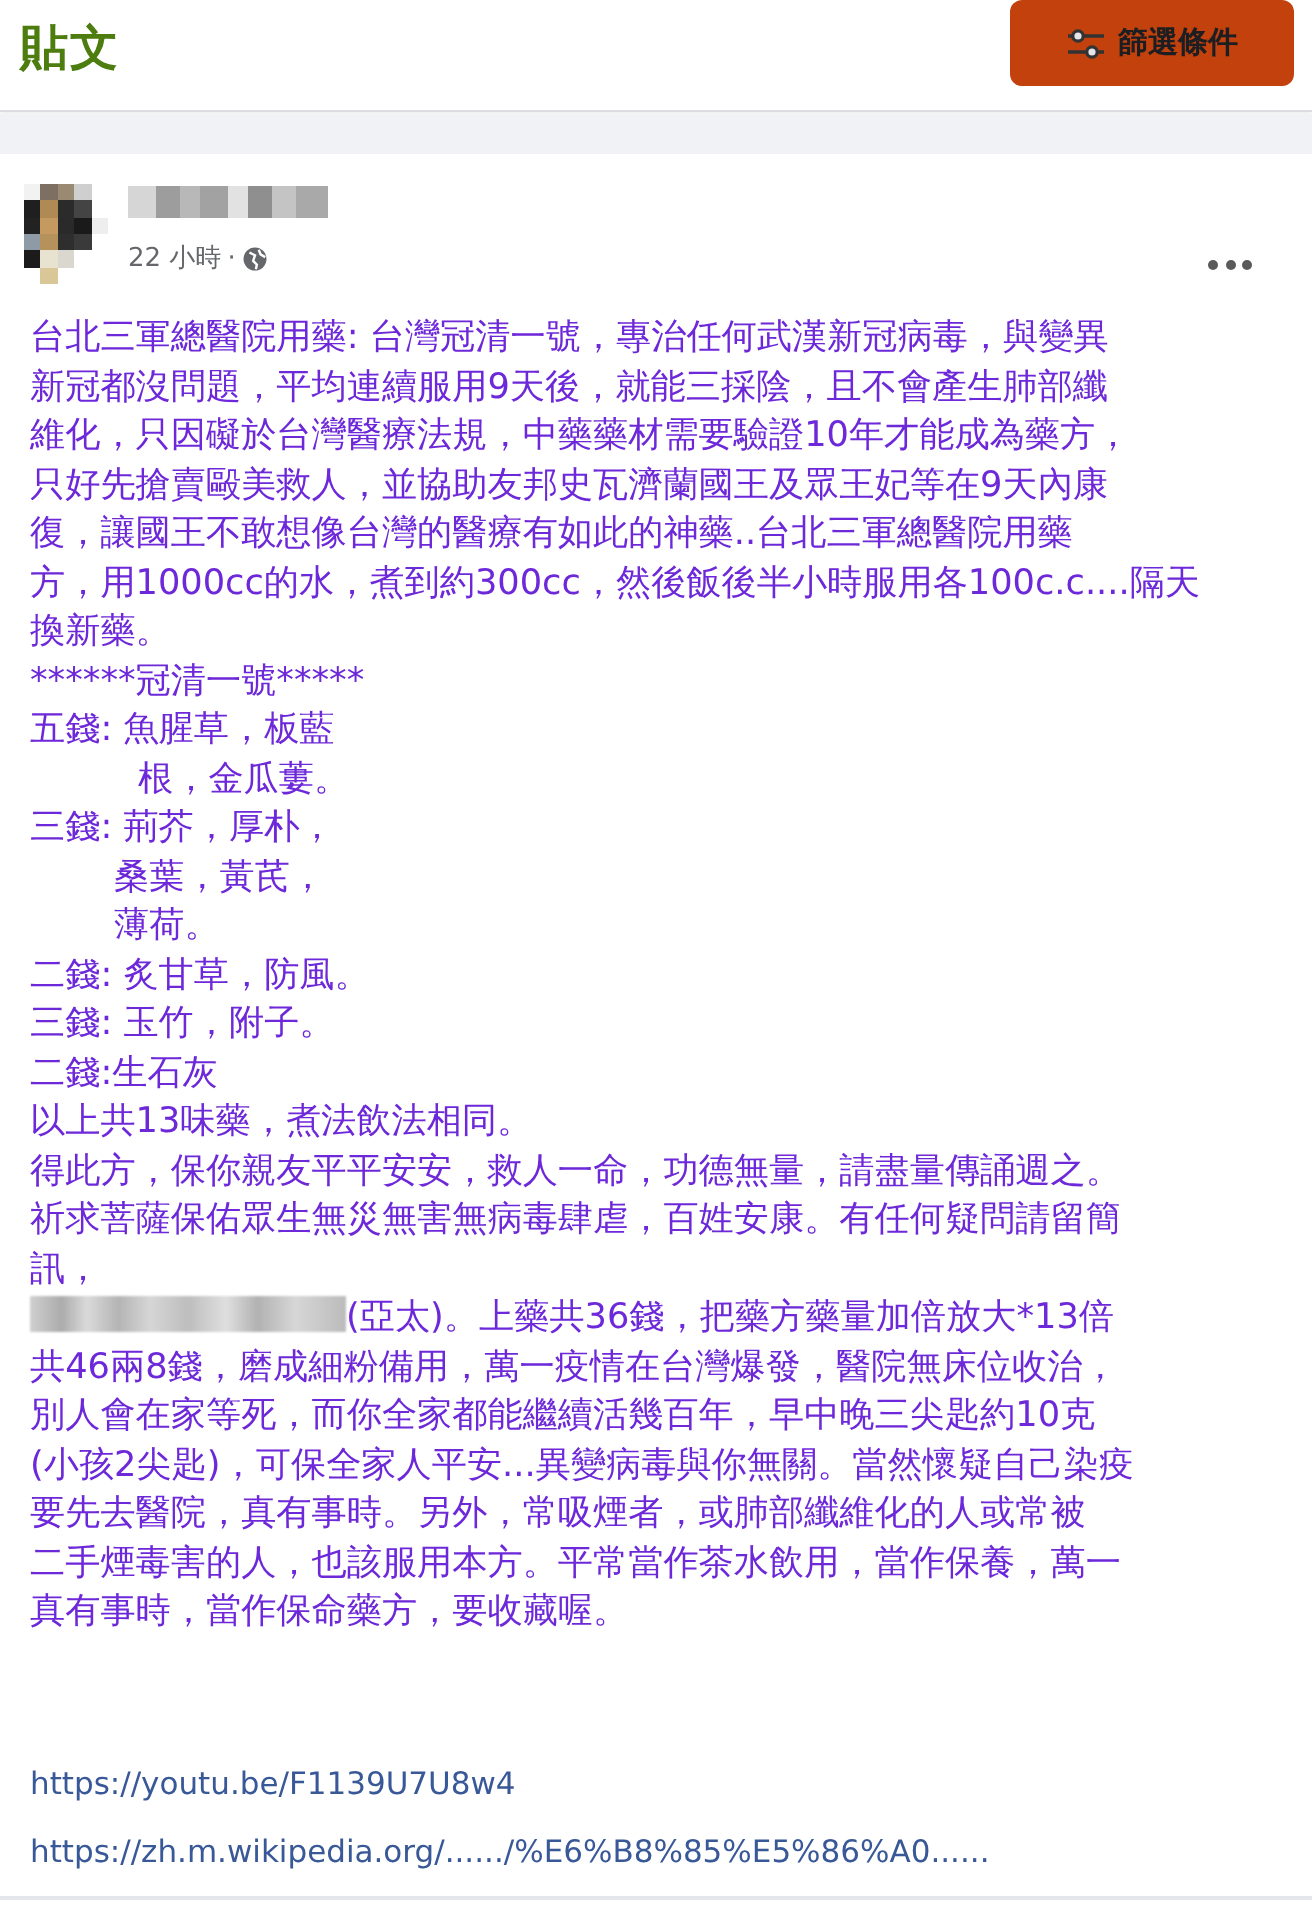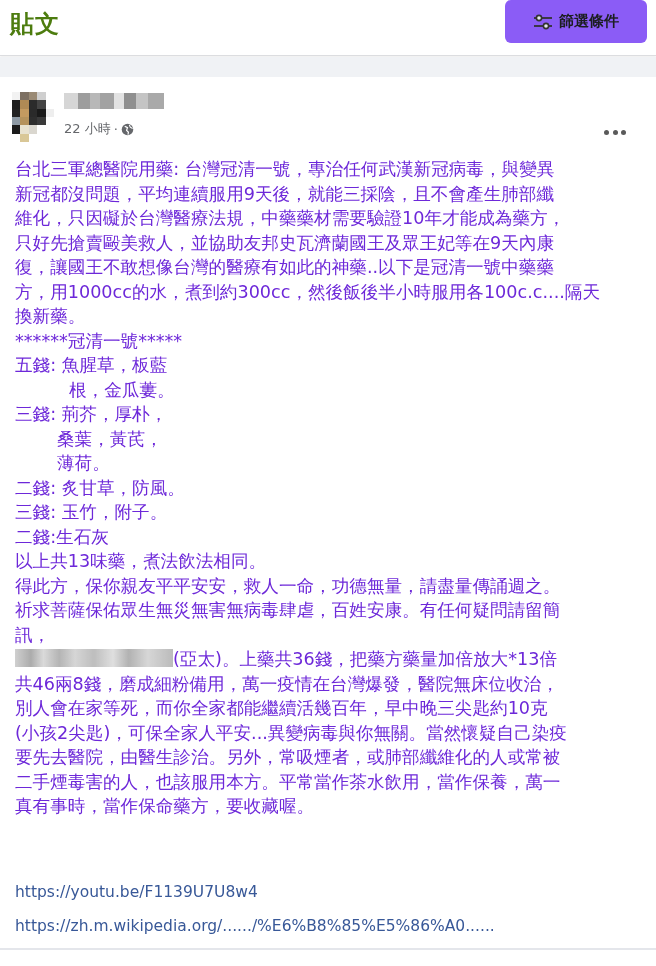--- a/index.html
+++ b/index.html
@@ -15,21 +15,21 @@
       border-bottom: 1px solid #dcdde0;
       box-shadow: 0 1px 2px rgba(0,0,0,0.08);
     }
     .page-title {
       position: absolute; left: 10px; top: 8px;
       font-size: 24px; font-weight: bold; color: #4d7c0f;
       letter-spacing: 1px;
     }
     .filter-btn {
       position: absolute; left: 505px; top: 0px; width: 142px; height: 43px;
-      background: #8b5cf6; border-radius: 6px;
+      background: #c2410c; border-radius: 6px;
       display: flex; align-items: center; justify-content: center;
       gap: 6px; cursor: pointer;
     }
     .filter-btn .label { font-size: 15px; font-weight: bold; color: #1c1e21; }
     .gap-strip {
       position: absolute; left: 0; top: 57px; width: 656px; height: 20px;
       background: #f0f2f5;
     }
     .card {
       position: absolute; left: 0; top: 77px; width: 656px; height: 873px;
@@ -153,41 +153,41 @@
     <i></i>
       <i></i>
       <i></i>
   </div>
 
   <div class="post-body">
     <div class="line">台北三軍總醫院用藥: 台灣冠清一號，專治任何武漢新冠病毒，與變異</div>
     <div class="line">新冠都沒問題，平均連續服用9天後，就能三採陰，且不會產生肺部纖</div>
     <div class="line">維化，只因礙於台灣醫療法規，中藥藥材需要驗證10年才能成為藥方，</div>
     <div class="line">只好先搶賣毆美救人，並協助友邦史瓦濟蘭國王及眾王妃等在9天內康</div>
-    <div class="line">復，讓國王不敢想像台灣的醫療有如此的神藥..以下是冠清一號中藥藥</div>
+    <div class="line">復，讓國王不敢想像台灣的醫療有如此的神藥..台北三軍總醫院用藥</div>
     <div class="line">方，用1000cc的水，煮到約300cc，然後飯後半小時服用各100c.c....隔天</div>
     <div class="line">換新藥。</div>
     <div class="line">******冠清一號*****</div>
     <div class="line">五錢: 魚腥草，板藍</div>
     <div class="line indent1">根，金瓜蔞。</div>
     <div class="line">三錢: 荊芥，厚朴，</div>
     <div class="line indent2">桑葉，黃芪，</div>
     <div class="line indent2">薄荷。</div>
     <div class="line">二錢: 炙甘草，防風。</div>
     <div class="line">三錢: 玉竹，附子。</div>
     <div class="line">二錢:生石灰</div>
     <div class="line">以上共13味藥，煮法飲法相同。</div>
     <div class="line">得此方，保你親友平平安安，救人一命，功德無量，請盡量傳誦週之。</div>
     <div class="line">祈求菩薩保佑眾生無災無害無病毒肆虐，百姓安康。有任何疑問請留簡</div>
     <div class="line">訊，</div>
     <div class="line"><span class="blurred"></span><span>(亞太)。上藥共36錢，把藥方藥量加倍放大*13倍</span></div>
     <div class="line">共46兩8錢，磨成細粉備用，萬一疫情在台灣爆發，醫院無床位收治，</div>
     <div class="line">別人會在家等死，而你全家都能繼續活幾百年，早中晚三尖匙約10克</div>
     <div class="line">(小孩2尖匙)，可保全家人平安...異變病毒與你無關。當然懷疑自己染疫</div>
-    <div class="line">要先去醫院，由醫生診治。另外，常吸煙者，或肺部纖維化的人或常被</div>
+    <div class="line">要先去醫院，真有事時。另外，常吸煙者，或肺部纖維化的人或常被</div>
     <div class="line">二手煙毒害的人，也該服用本方。平常當作茶水飲用，當作保養，萬一</div>
     <div class="line">真有事時，當作保命藥方，要收藏喔。</div>
   </div>
 
   <a class="link l1">https://youtu.be/F1139U7U8w4</a>
   <a class="link l2">https://zh.m.wikipedia.org/....../%E6%B8%85%E5%86%A0......</a>
 </div>
 
 <div class="bottom-strip"></div>
 

